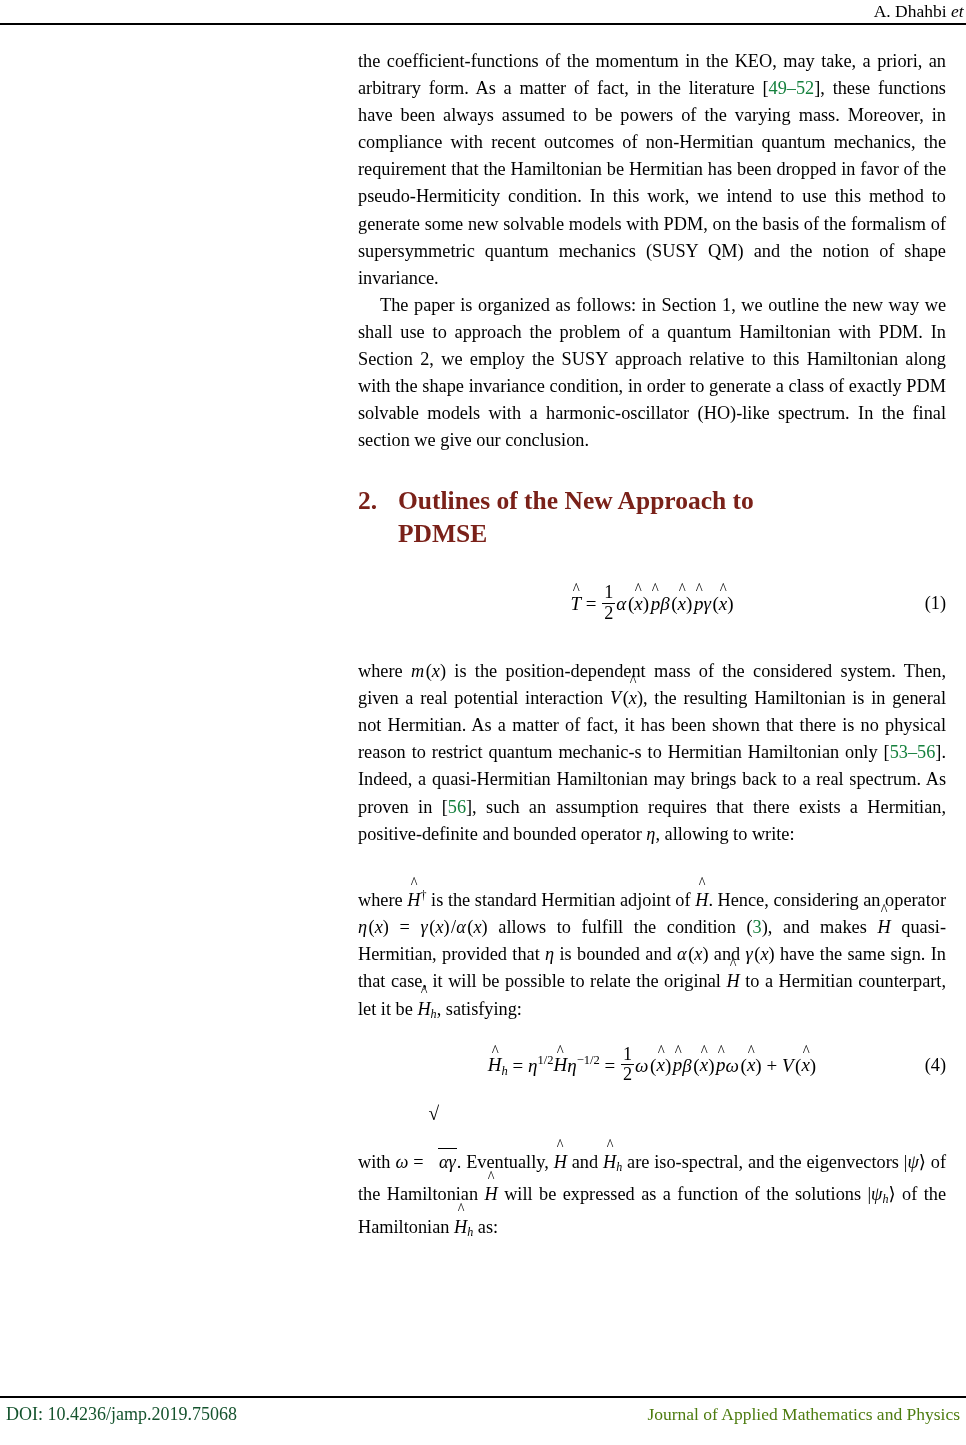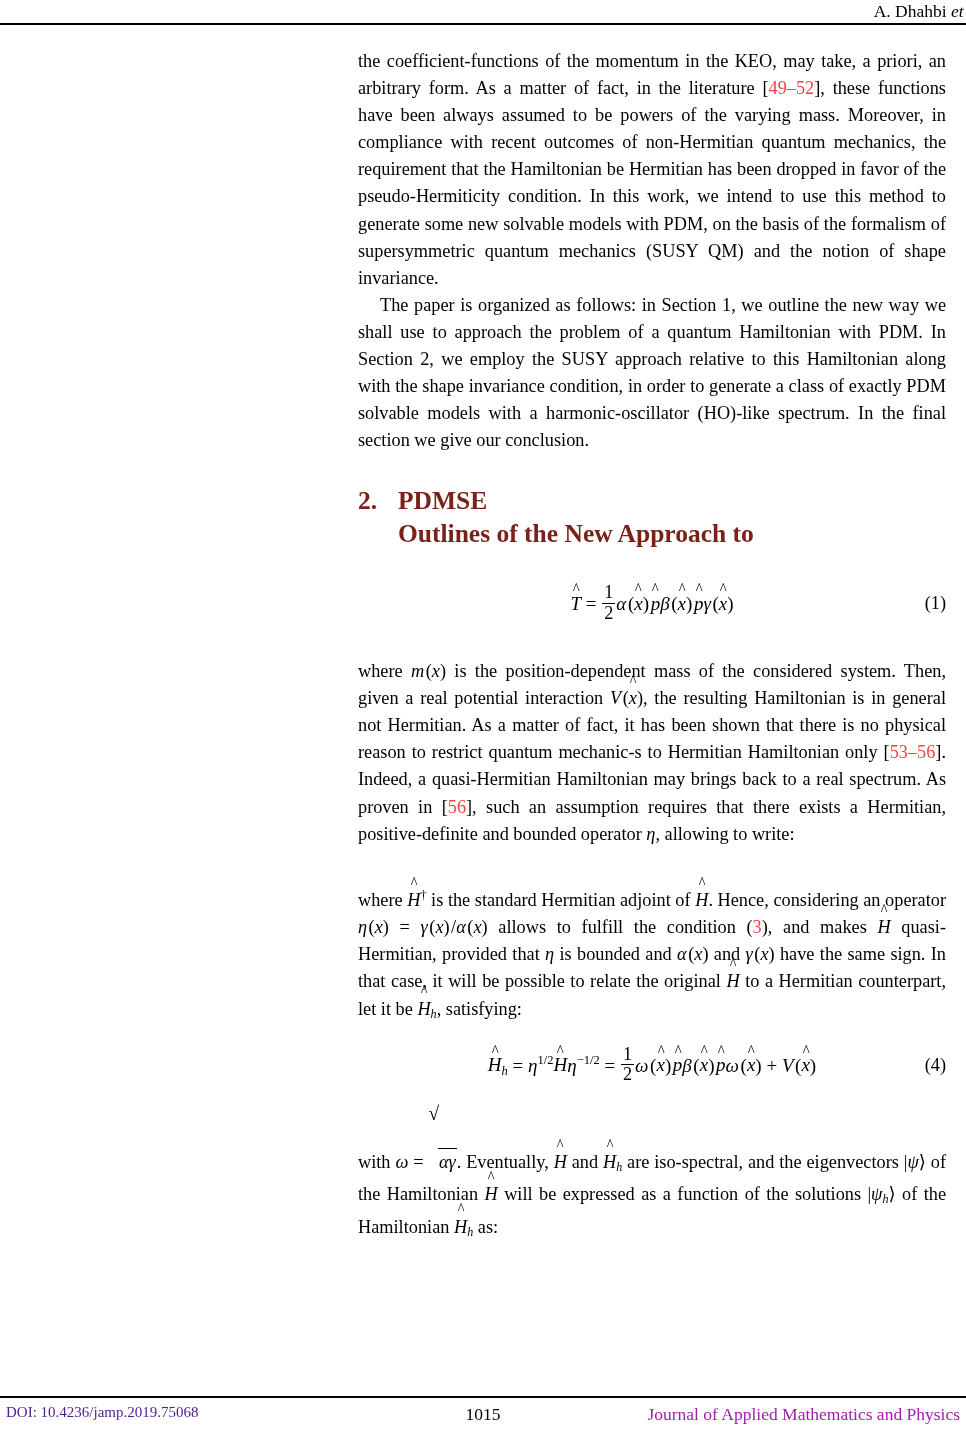--- a/index.html
+++ b/index.html
@@ -150,21 +150,21 @@
     font-size: 1.06em;
   }
   .sqrt > span {
     border-top: 1.1px solid #000;
     display: inline-block;
     padding: 0 1px;
     margin-top: 47px;
   }
 
   
-  .cite { color: #ef4444; }
+  .cite { color: #15803d; }
 
   
   .rule-bot {
     position: absolute;
     left: 0px;
     top: 1396px;
     width: 966px;
     height: 2px;
     background: #000000;
   }
@@ -172,38 +172,38 @@
     position: absolute;
     left: 0px;
     top: 1404px;
     width: 966px;
     height: 30px;
   }
   .foot-doi {
     position: absolute;
     left: 6px;
     top: 0px;
-    color: #4c1d95;
-    font-size: 15px;
+    color: #14532d;
+    font-size: 18px;
     white-space: nowrap;
   }
   .foot-page {
     position: absolute;
     left: 0px;
     top: 0px;
     width: 966px;
     text-align: center;
     font-size: 17.5px;
     color: #000000;
   }
   .foot-journal {
     position: absolute;
     right: 6px;
     top: 0px;
-    color: #a21caf;
+    color: #4d7c0f;
     font-size: 17.5px;
     white-space: nowrap;
   }
 </style>
 </head>
 <body>
 
 <div class="run-head">
   <div class="run-head-text"><span>A. Dhahbi </span><i>et al.</i></div>
 </div>
@@ -213,22 +213,22 @@
 
   <p class="body"><span>the coefficient-functions of the momentum in the KEO, may take, a priori, an arbitrary form. As a matter of fact, in the literature [</span><span class="cite">49–52</span><span>], these functions have been always assumed to be powers of the varying mass. Moreover, in compliance with recent outcomes of non-Hermitian quantum mechanics, the requirement that the Hamiltonian be Hermitian has been dropped in favor of the pseudo-Hermiticity condition. In this work, we intend to use this method to generate some new solvable models with PDM, on the basis of the formalism of supersymmetric quantum mechanics (SUSY QM) and the notion of shape invariance.</span></p>
 
   <p class="body indent">The paper is organized as follows: in Section 1, we outline the new way we shall use to approach the problem of a quantum Hamiltonian with PDM. In Section 2, we employ the SUSY approach relative to this Hamiltonian along with the shape invariance condition, in order to generate a class of exactly PDM solvable models with a harmonic-oscillator (HO)-like spectrum. In the final section we give our conclusion.</p>
 
   <div class="gap-sec"></div>
 
   <div class="sec-head">
     <div class="sec-num">2.</div>
     <div class="sec-title">
+      <div>Outlines of the New Approach to</div>
       <div>PDMSE</div>
-      <div>Outlines of the New Approach to</div>
     </div>
   </div>
 
   <div style="height:16px"></div>
 
 
   <div class="gap-eq"></div>
 
   <div class="eq-row">
     <span class="eq-body"><span class="mi hat">T</span> = <span class="frac"><span class="num">1</span><span class="den">2</span></span><span class="mi">α</span> (<span class="mi hat">x</span>) <span class="mi hat">p</span><span class="mi">β</span> (<span class="mi hat">x</span>) <span class="mi hat">p</span><span class="mi">γ</span> (<span class="mi hat">x</span>)</span>
@@ -264,15 +264,14 @@
   <p class="body"><span>with <span class="mi">ω</span> = <span class="sqrt"><span><span class="mi">αγ</span></span></span>. Eventually, <span class="mi hat">H</span> and <span class="mi hat">H</span><sub class="sb"><span class="mi">h</span></sub> are iso-spectral, and the eigenvectors |<span class="mi">ψ</span>⟩ of the Hamiltonian <span class="mi hat">H</span> will be expressed as a function of the solutions |<span class="mi">ψ</span><sub class="sb"><span class="mi">h</span></sub>⟩ of the Hamiltonian <span class="mi hat">H</span><sub class="sb"><span class="mi">h</span></sub> as:</span></p>
 
   <div class="gap-eq"></div>
 
 
 </div>
 
 <div class="rule-bot"></div>
 <div class="footer">
   <div class="foot-doi">DOI: 10.4236/jamp.2019.75068</div>
-  <div class="foot-page">1015</div>
   <div class="foot-journal">Journal of Applied Mathematics and Physics</div>
 </div>
 
 </body></html>

